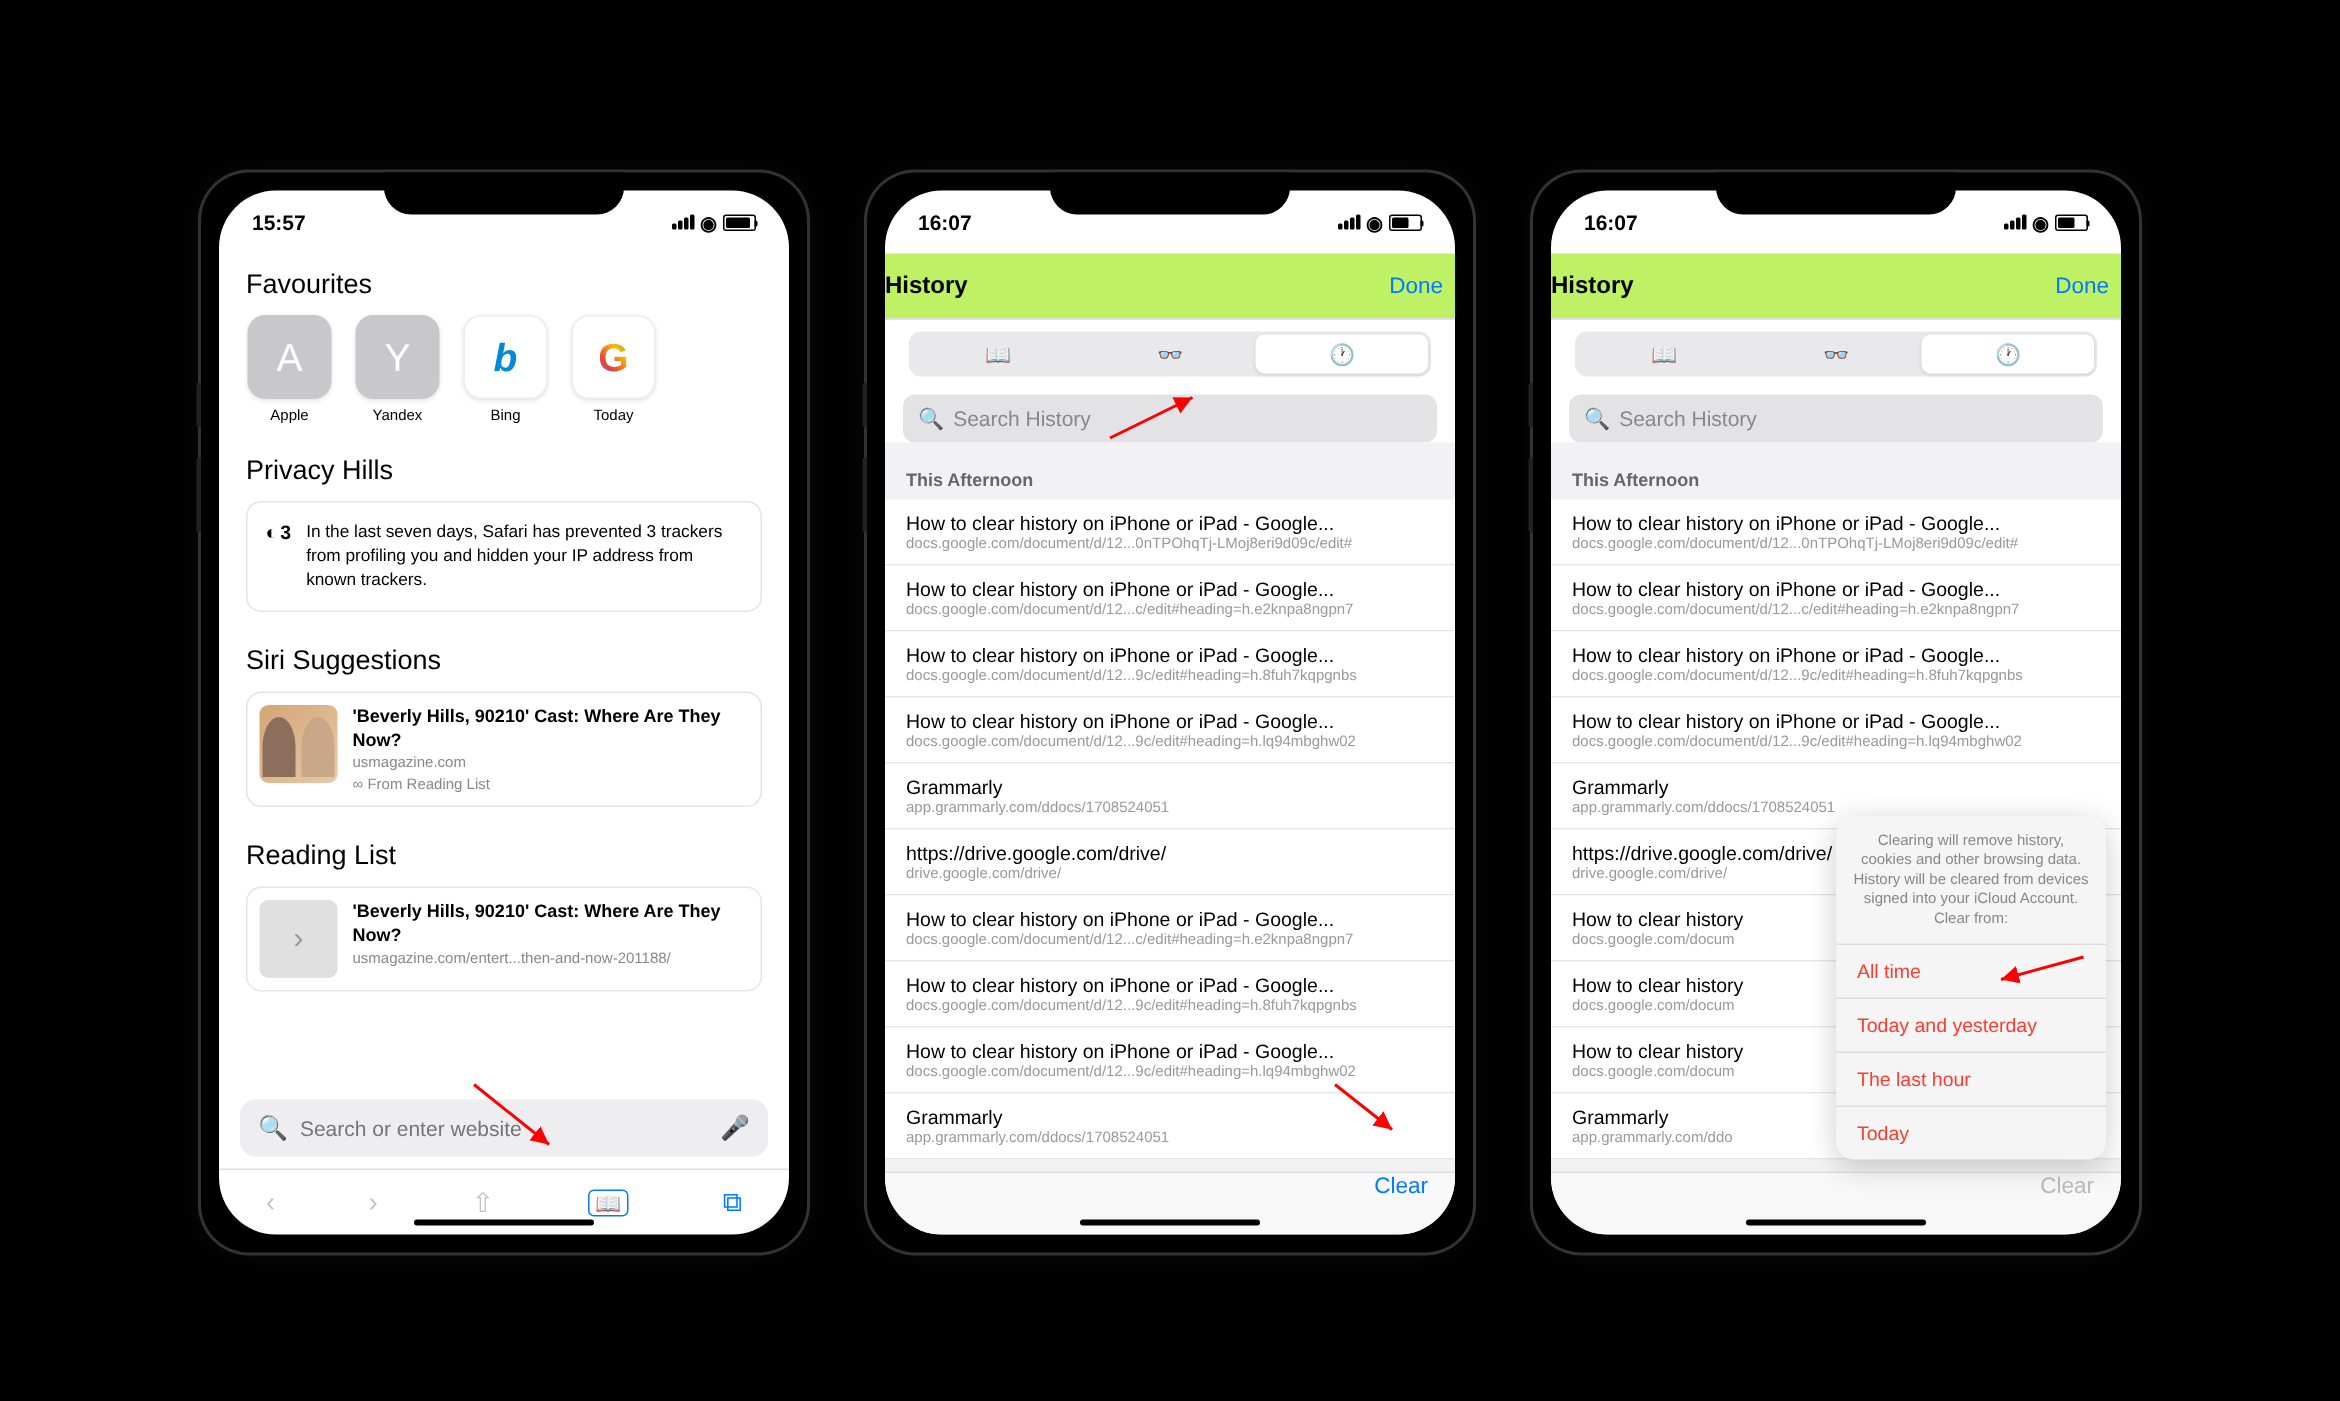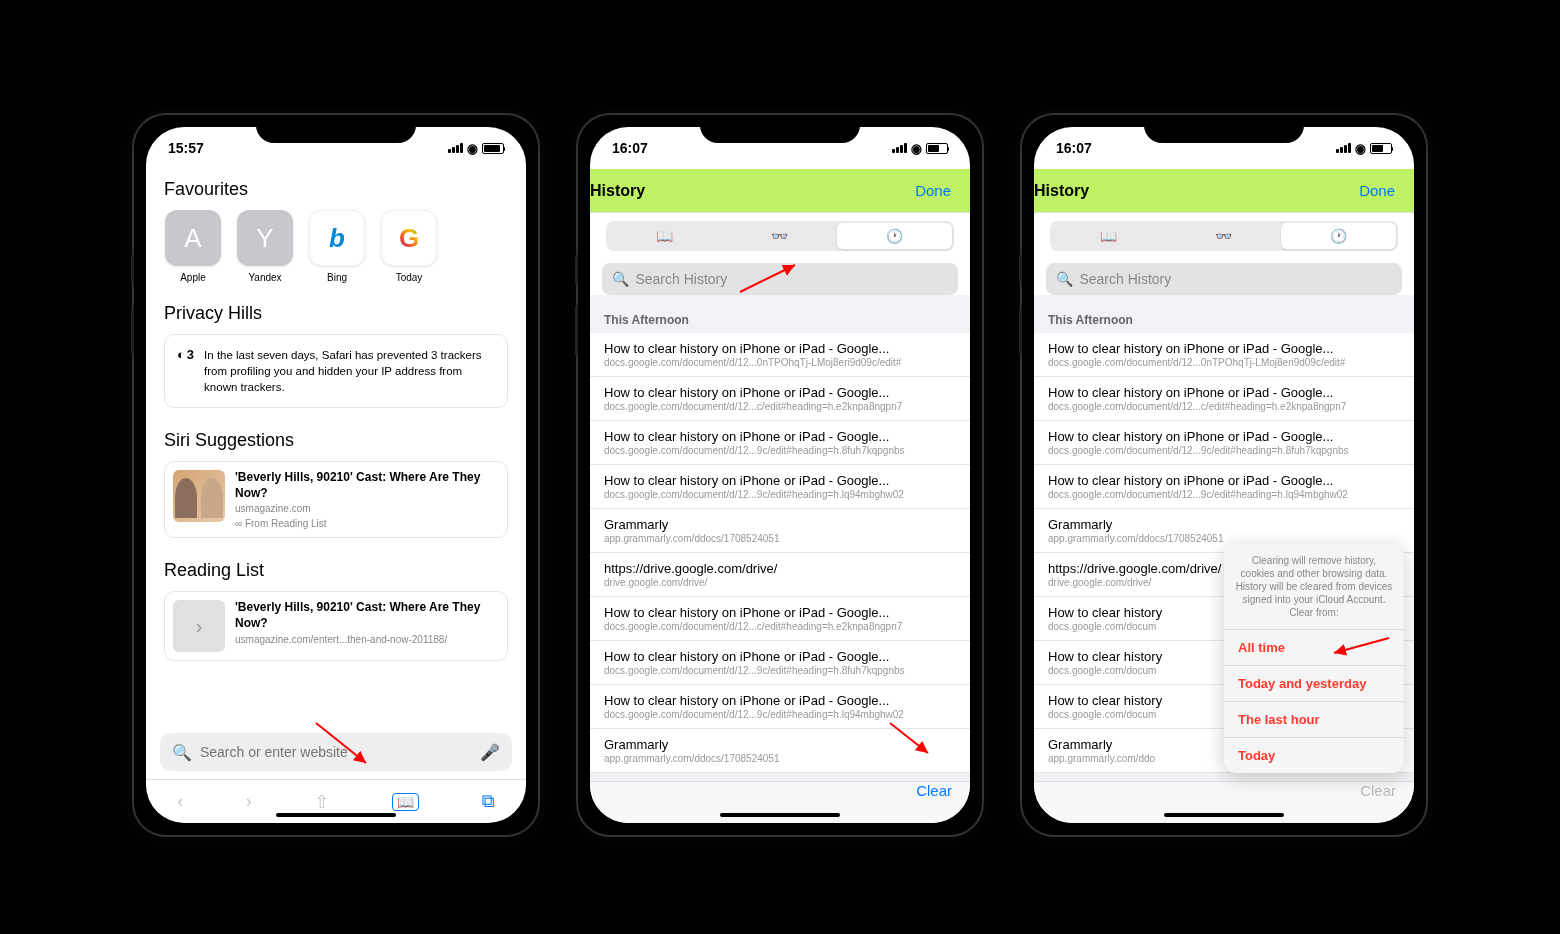--- a/index.html
+++ b/index.html
@@ -41,35 +41,35 @@
 .search-bar input { flex:1; border:none; background:none; font-size:14px; color:#888; outline:none;}
 .bottom-toolbar { height: 44px; display: flex; justify-content: space-around; align-items: center; border-top: 0.5px solid #ddd; }
 .bottom-toolbar span { font-size: 18px; color: #007aff; }
 .home-indicator { position:absolute; bottom:6px; left:50%; transform:translateX(-50%); width:120px; height:4px; background:#000; border-radius:2px;}
 .arrow { position: absolute; z-index: 20; }
 .arrow svg { width: 100%; height: 100%; }
 
 
 .nav-bar { height: 44px; display: flex; align-items: center; justify-content: flex-start; position: relative; border-bottom: 0.5px solid #ddd; background:#bef264;}
 .nav-title { font-size: 16px; font-weight: 600; }
-.nav-done { position: absolute; right: 19px; color: #007aff; font-size: 15px; }
+.nav-done { position: absolute; right: 8px; color: #007aff; font-size: 15px; }
 .seg-control { display: flex; margin: 8px 16px; background: #e9e9eb; border-radius: 8px; padding: 2px; height: 30px; }
 .seg { flex: 1; display: flex; align-items: center; justify-content: center; font-size: 14px; border-radius: 6px; }
 .seg.active { background: #fff; box-shadow: 0 1px 3px rgba(0,0,0,0.1); }
 .search-history { margin: 4px 12px 0; background: #e3e3e6; border-radius: 8px; height: 32px; display: flex; align-items: center; padding: 0 10px; gap: 6px; font-size: 14px; color: #888;}
 .hist-section { padding: 18px 14px 6px; font-size: 12px; font-weight: 600; color: #666; background:#f2f2f6;}
 .hist-item { padding: 8px 14px; border-bottom: 0.5px solid #e5e5e5; background:#fff;}
 .hist-title { font-size: 13px; color: #000; white-space: nowrap; overflow: hidden; text-overflow: ellipsis; }
 .hist-url { font-size: 10px; color: #999; white-space: nowrap; overflow: hidden; text-overflow: ellipsis; margin-top: 1px;}
 .clear-bar { height: 42px; display: flex; justify-content: flex-end; align-items: flex-start; padding: 0 18px; border-top: 0.5px solid #ddd; background:#f8f8f8;}
 .clear-btn { color: #007aff; font-size: 15px; }
 .clear-btn.disabled { color: #bbb; }
 .popover { position: absolute; right: 10px; bottom: 50px; width: 180px; background: #f5f5f5; border-radius: 12px; box-shadow: 0 4px 20px rgba(0,0,0,0.2); overflow:hidden; z-index:15;}
 .popover-text { font-size: 10px; color: #888; padding: 10px; text-align: center; line-height: 1.3; border-bottom: 0.5px solid #ddd;}
-.popover-item { padding: 10px 14px; font-size: 13px; color: #ff3b30; border-bottom: 0.5px solid #ddd; font-weight: bold; }
+.popover-item { padding: 10px 14px; font-size: 13px; color: #ff3b30; border-bottom: 0.5px solid #ddd; }
 .popover-item:last-child { border-bottom: none; }
 .hist-content { background:#f2f2f6; flex:1; overflow:hidden;}
 .grey-icon { filter: grayscale(1) opacity(0.4); }
 </style>
 </head>
 <body>
 
 <div class="phone">
   <div class="notch"></div>
   <div class="screen">

